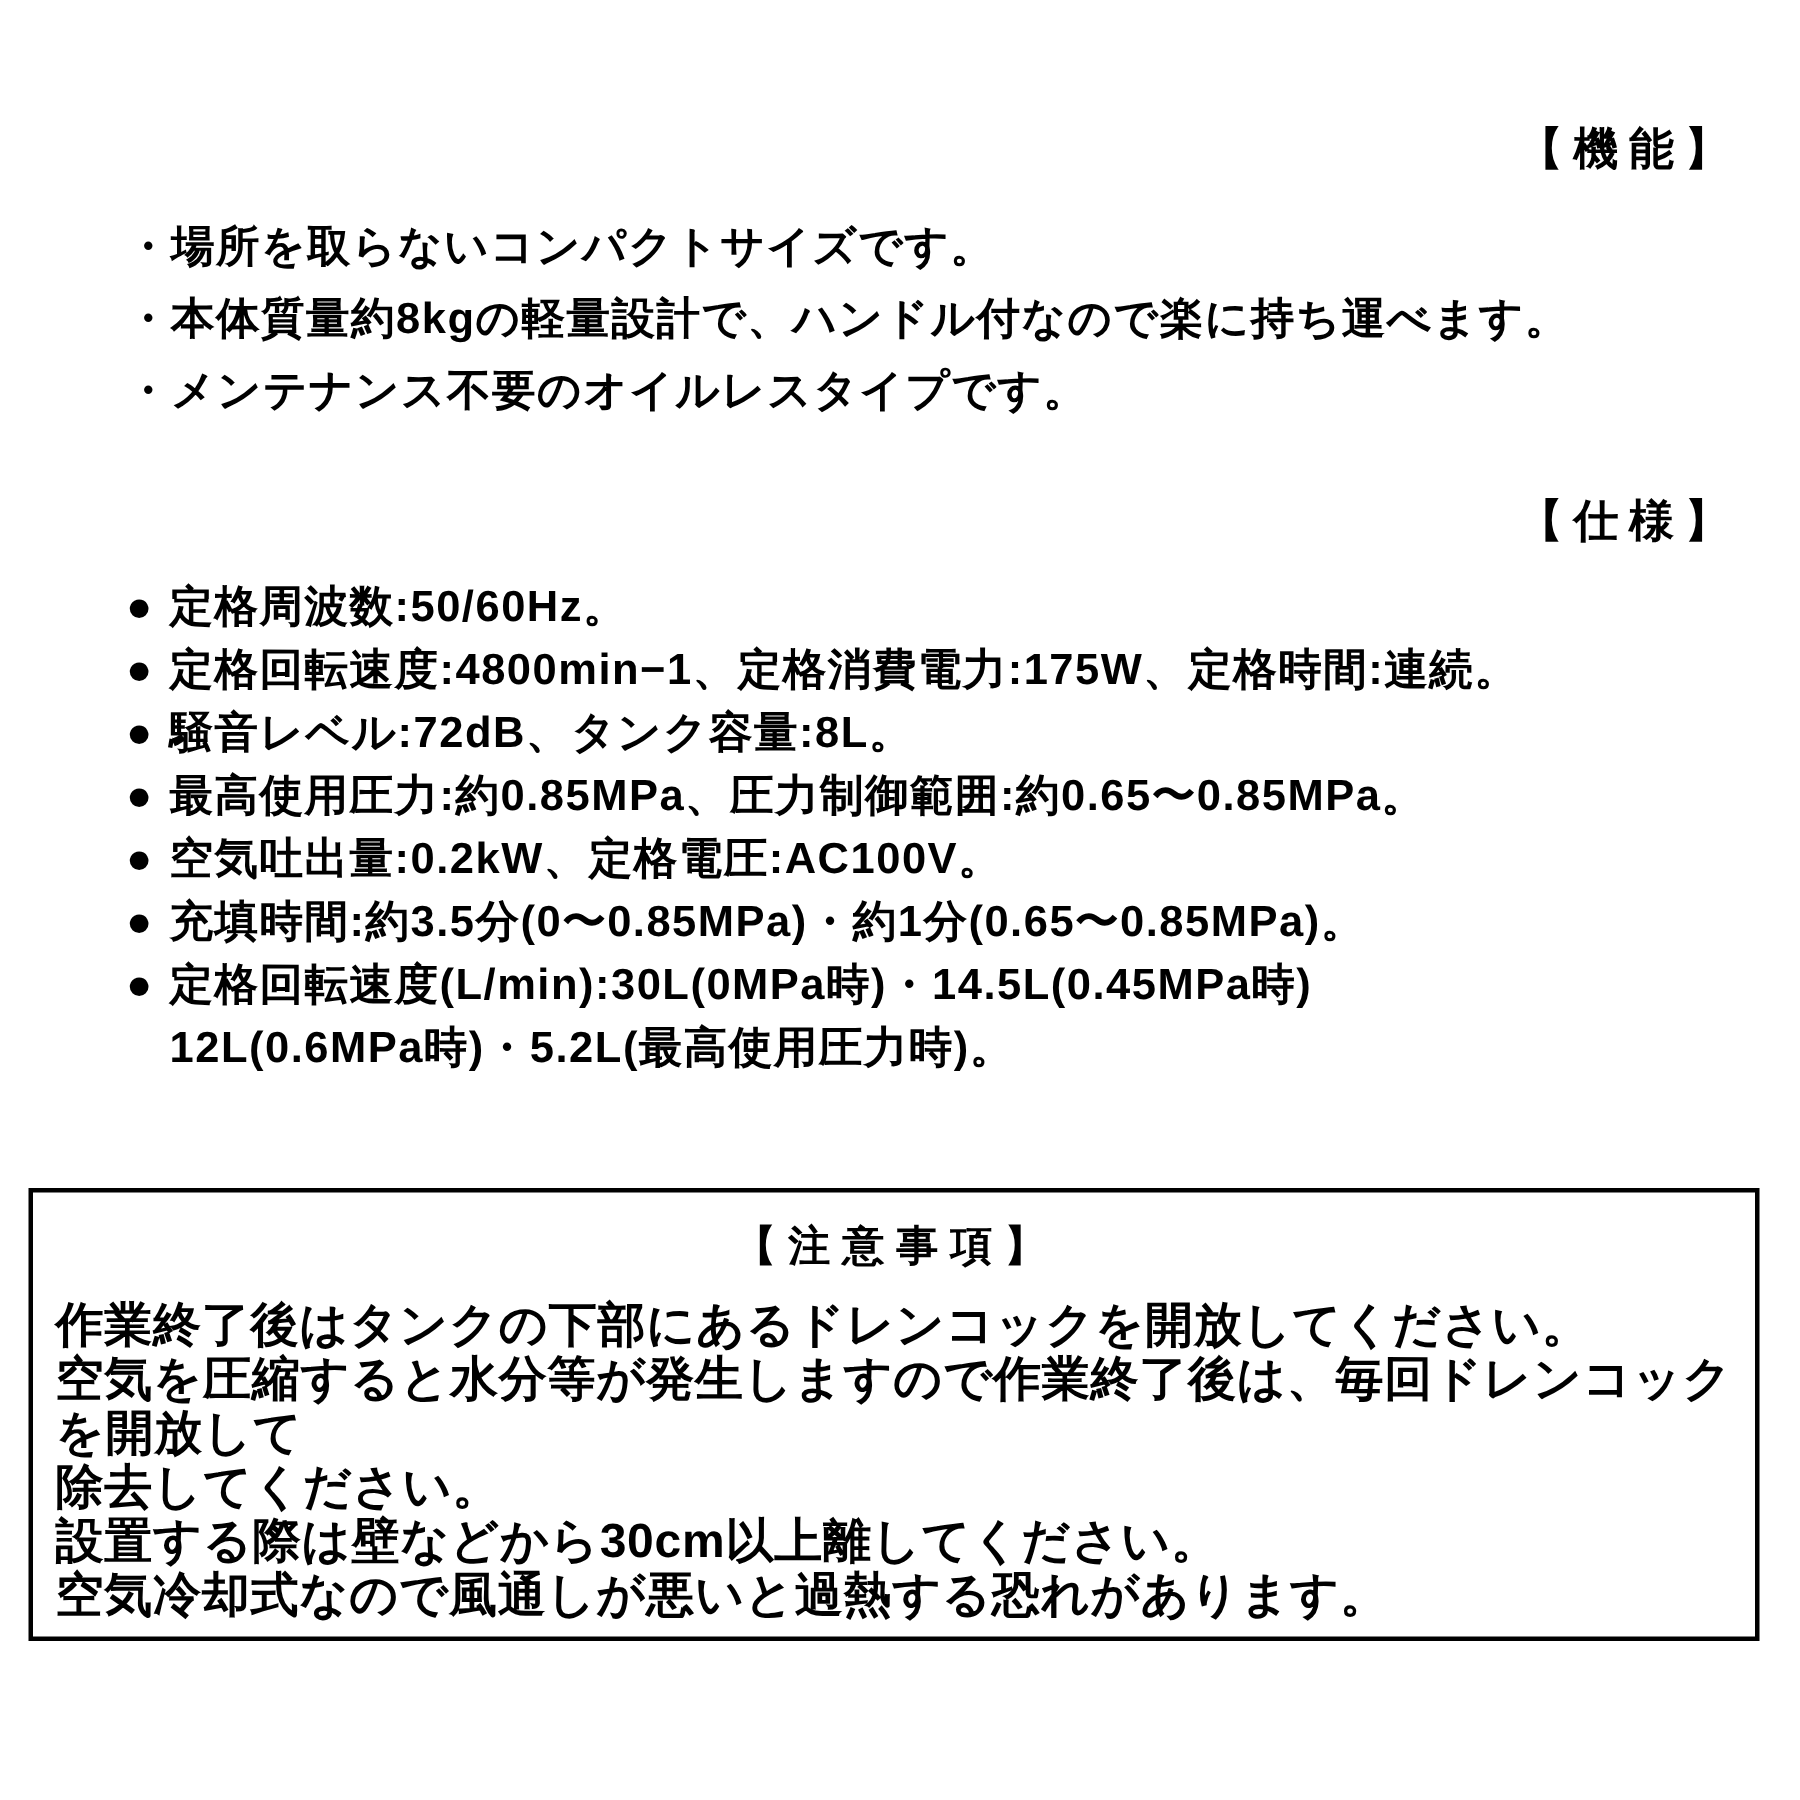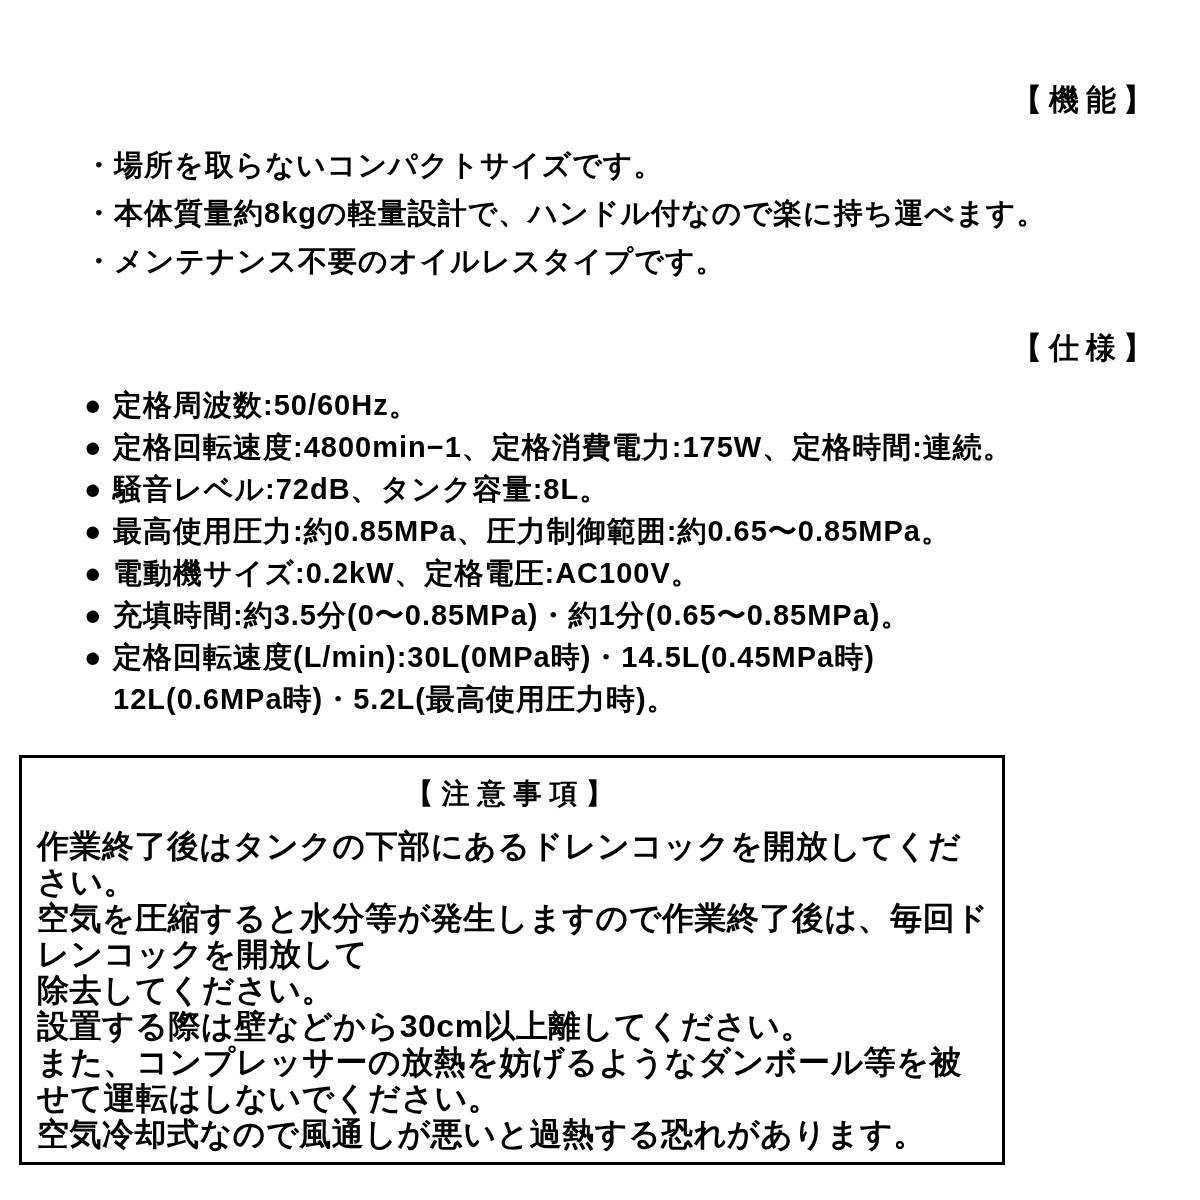--- a/index.html
+++ b/index.html
@@ -46,22 +46,22 @@
     flex: 1 1 auto;
   }
   .specs {
     margin-top: 48px;
   }
   .specs .section-heading {
     margin-bottom: 18px;
   }
   .notice-box {
     box-sizing: border-box;
-    margin: 35px 19px 0 19px;
-    width: 986px;
+    margin: 72px 19px 0 19px;
+    width: 1154px;
     border: 3px solid #000000;
     padding: 16px 12px 10px 15px;
     background: #ffffff;
   }
   .notice-heading {
     text-align: center;
     font-size: 28px;
     line-height: 40px;
     letter-spacing: 8px;
     margin: 0 0 14px 0;
@@ -133,21 +133,21 @@
       <div class="item">
         <span class="bullet">●</span>
         <div class="lines">
           <div>最高使用圧力:約0.85MPa、圧力制御範囲:約0.65〜0.85MPa。</div>
         </div>
       </div>
 
       <div class="item">
         <span class="bullet">●</span>
         <div class="lines">
-          <div>電動機サイズ:0.2kW、定格電圧:AC100V。</div>
+          <div>空気吐出量:0.2kW、定格電圧:AC100V。</div>
         </div>
       </div>
 
       <div class="item">
         <span class="bullet">●</span>
         <div class="lines">
           <div>充填時間:約3.5分(0〜0.85MPa)・約1分(0.65〜0.85MPa)。</div>
         </div>
       </div>
 
@@ -164,16 +164,15 @@
 
 </div>
 
 <div class="notice-box">
   <h2 class="notice-heading">【注意事項】</h2>
   <div>
     <div class="notice-line">作業終了後はタンクの下部にあるドレンコックを開放してください。</div>
     <div class="notice-line">空気を圧縮すると水分等が発生しますので作業終了後は、毎回ドレンコックを開放して</div>
     <div class="notice-line">除去してください。</div>
     <div class="notice-line">設置する際は壁などから30cm以上離してください。</div>
-    <div class="notice-line">また、コンプレッサーの放熱を妨げるようなダンボール等を被せて運転はしないでください。</div>
     <div class="notice-line">空気冷却式なので風通しが悪いと過熱する恐れがあります。</div>
   </div>
 </div>
 
 </body></html>

